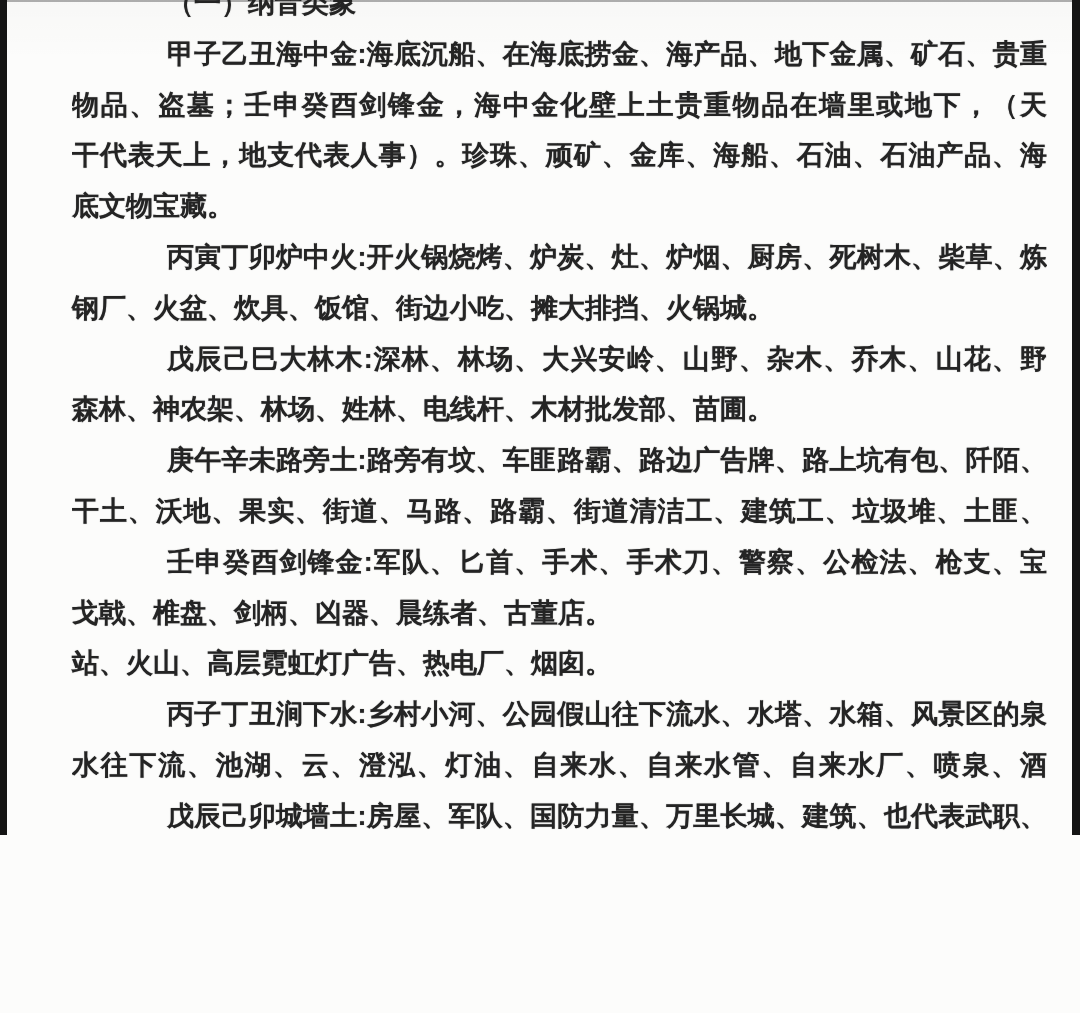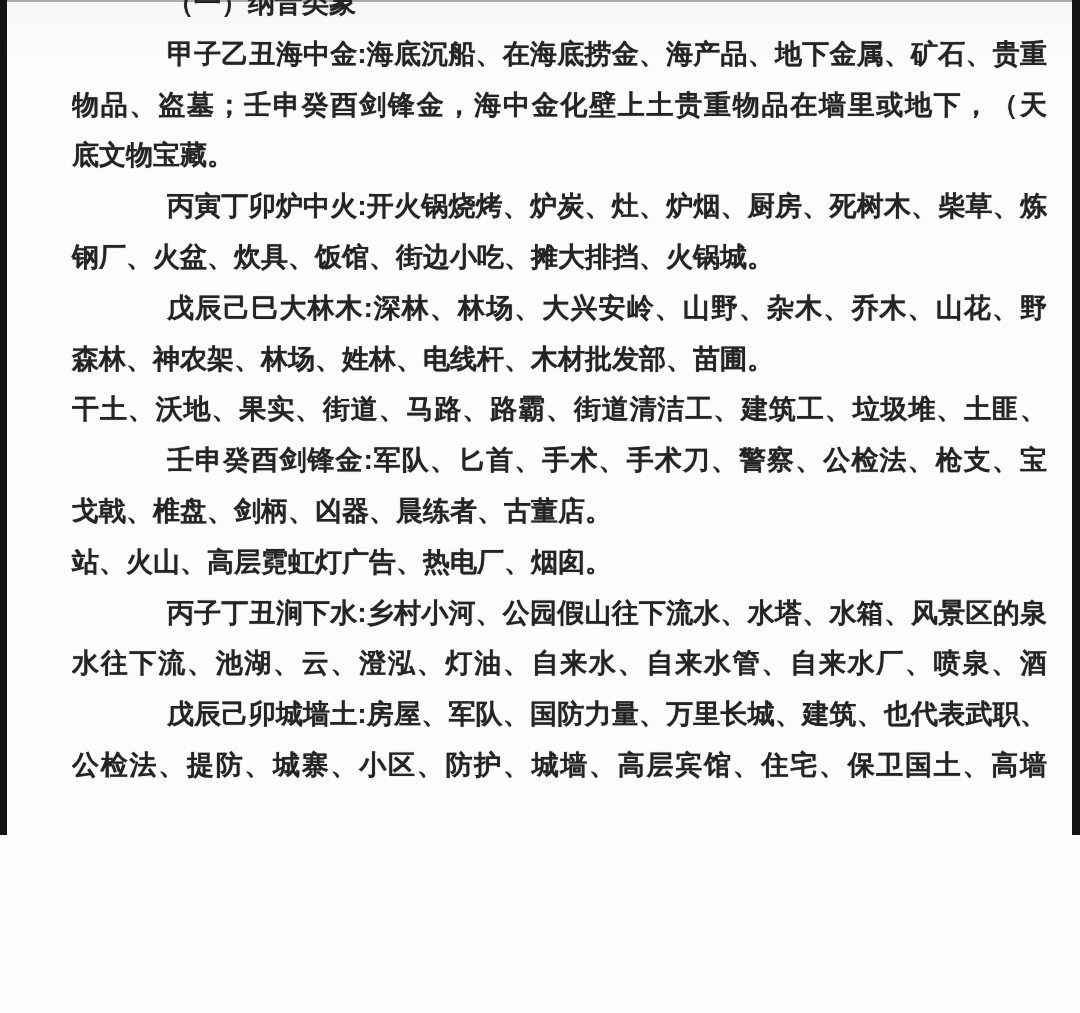--- a/index.html
+++ b/index.html
@@ -60,25 +60,27 @@
 </style>
 </head>
 <body>
 
 <div class="page">
   <div class="top-line"></div>
   <div class="text-col">
       <div class="line indent">（一）纳音类象</div>
       <div class="line indent just">甲子乙丑海中金:海底沉船、在海底捞金、海产品、地下金属、矿石、贵重</div>
       <div class="line just">物品、盗墓；壬申癸酉剑锋金，海中金化壁上土贵重物品在墙里或地下，（天</div>
+      <div class="line just">干代表天上，地支代表人事）。珍珠、顽矿、金库、海船、石油、石油产品、海</div>
       <div class="line">底文物宝藏。</div>
       <div class="line indent just">丙寅丁卯炉中火:开火锅烧烤、炉炭、灶、炉烟、厨房、死树木、柴草、炼</div>
       <div class="line">钢厂、火盆、炊具、饭馆、街边小吃、摊大排挡、火锅城。</div>
       <div class="line indent just">戊辰己巳大林木:深林、林场、大兴安岭、山野、杂木、乔木、山花、野草、</div>
       <div class="line">森林、神农架、林场、姓林、电线杆、木材批发部、苗圃。</div>
+      <div class="line indent just">庚午辛未路旁土:路旁有坟、车匪路霸、路边广告牌、路上坑有包、阡陌、</div>
       <div class="line just">干土、沃地、果实、街道、马路、路霸、街道清洁工、建筑工、垃圾堆、土匪、</div>
       <div class="line indent just">壬申癸酉剑锋金:军队、匕首、手术、手术刀、警察、公检法、枪支、宝剑、</div>
       <div class="line">戈戟、椎盘、剑柄、凶器、晨练者、古董店。</div>
       <div class="line">站、火山、高层霓虹灯广告、热电厂、烟囱。</div>
       <div class="line indent just">丙子丁丑涧下水:乡村小河、公园假山往下流水、水塔、水箱、风景区的泉</div>
       <div class="line just">水往下流、池湖、云、澄泓、灯油、自来水、自来水管、自来水厂、喷泉、酒</div>
       <div class="line indent just">戊辰己卯城墙土:房屋、军队、国防力量、万里长城、建筑、也代表武职、</div>
       <div class="line just">公检法、提防、城寨、小区、防护、城墙、高层宾馆、住宅、保卫国土、高墙</div>
     </div>
   <div class="edge-bar left"></div>

